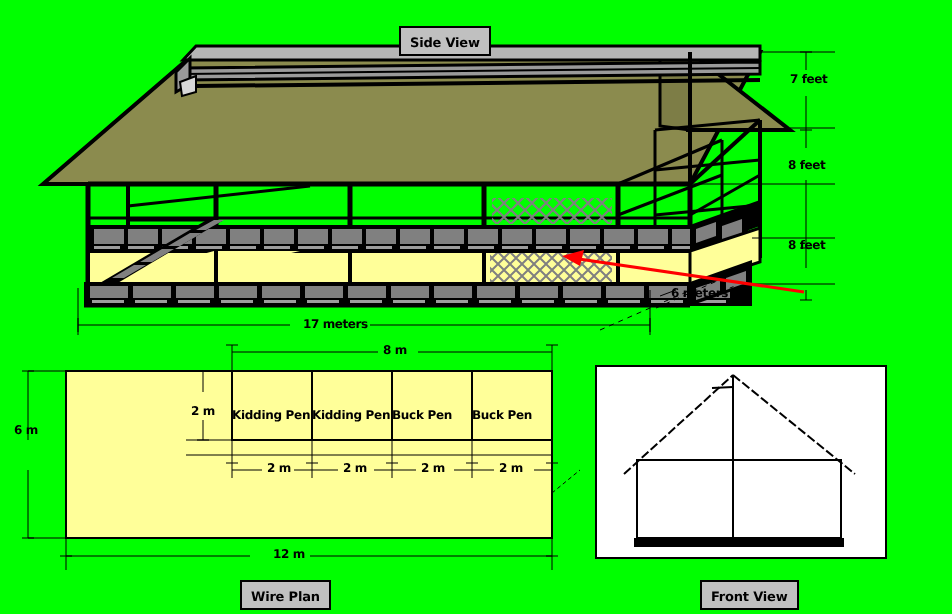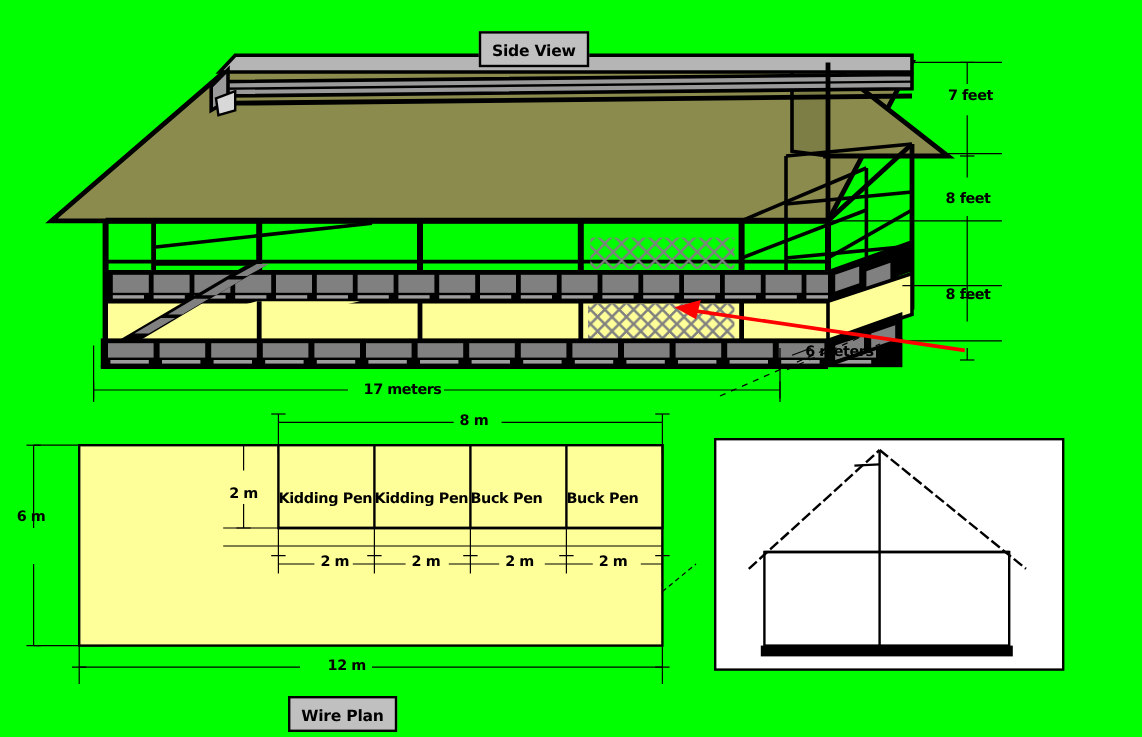--- a/index.html
+++ b/index.html
@@ -350,20 +350,21 @@
       <rect x="637" y="460" width="204" height="78" fill="none" stroke="#000" stroke-width="2"></rect>
       <line x1="637" y1="460" x2="841" y2="460" stroke="#000" stroke-width="2"></line>
       <line x1="733" y1="375" x2="733" y2="538" stroke="#000" stroke-width="2"></line>
 
       <rect x="634" y="538" width="210" height="9" fill="#000"></rect>
     </g>
   </svg>
 
   <div class="caption" style="left:399px;top:26px;">Side View</div>
   <div class="caption" style="left:240px;top:580px;">Wire Plan</div>
+  <div class="caption" style="left:700px;top:580px;">Front View</div>
 
   <div class="dimlabel" style="left:790px;top:73px;">7 feet</div>
   <div class="dimlabel" style="left:788px;top:159px;">8 feet</div>
   <div class="dimlabel" style="left:788px;top:239px;">8 feet</div>
   <div class="dimlabel" style="left:303px;top:318px;">17 meters</div>
   <div class="dimlabel" style="left:671px;top:287px;">6 meters</div>
 
   <div class="dimlabel" style="left:383px;top:344px;">8 m</div>
   <div class="dimlabel" style="left:14px;top:424px;">6 m</div>
   <div class="dimlabel" style="left:191px;top:405px;">2 m</div>

